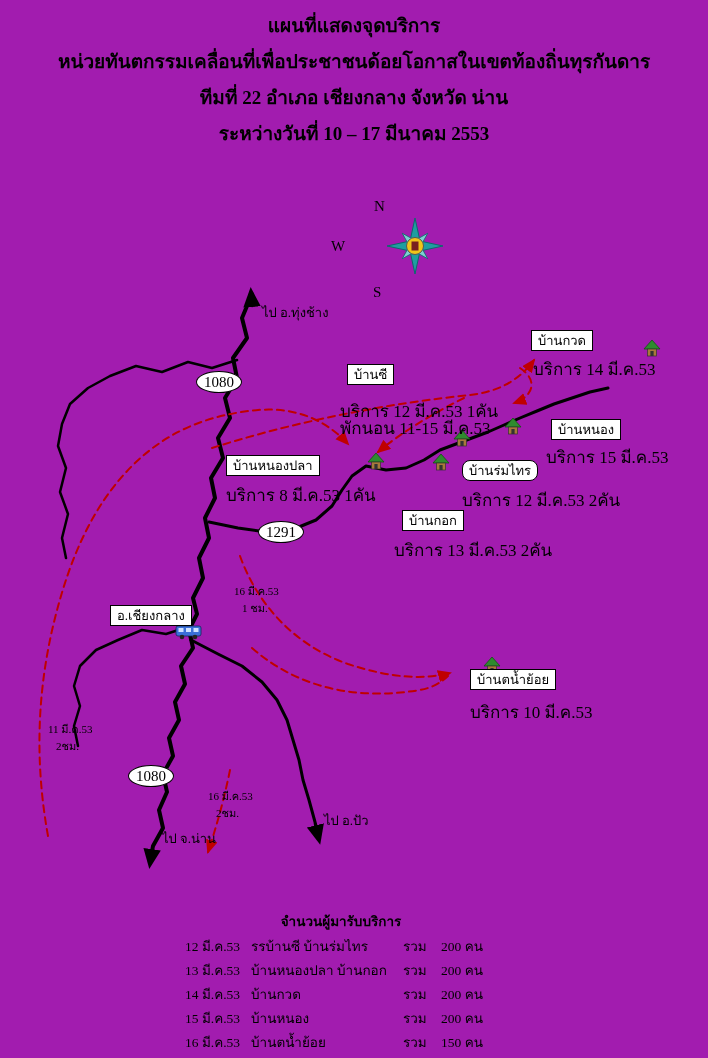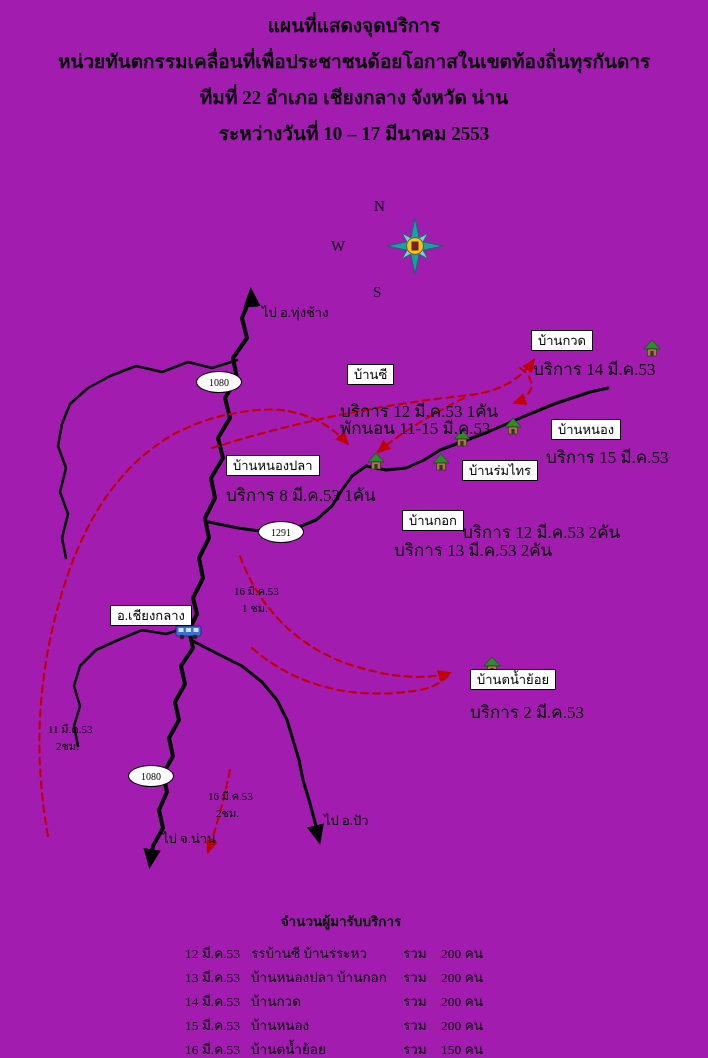--- a/index.html
+++ b/index.html
@@ -7,25 +7,25 @@
         font-family:"Liberation Serif","DejaVu Serif",serif;color:#000;}
   .header{position:absolute;top:8px;left:0;width:100%;text-align:center;}
   .title-line{font-weight:bold;font-size:19px;line-height:36px;white-space:nowrap;}
   .map-svg{position:absolute;left:0;top:0;}
   .lbl{position:absolute;font-size:13px;white-space:nowrap;}
   .compassL{position:absolute;font-size:15px;}
   .pbox{position:absolute;border:1px solid #000;background:#fff;padding:0 6px;
         font-size:13px;line-height:19px;white-space:nowrap;}
   .pnote{position:absolute;font-size:17px;white-space:nowrap;}
   .oval{position:absolute;width:44px;height:20px;border:1.5px solid #000;border-radius:50%;
-        background:#fff;font-size:10px;display:flex;align-items:center;justify-content:center;}
+        background:#fff;font-size:15px;display:flex;align-items:center;justify-content:center;}
   .rnote{position:absolute;font-size:11px;line-height:17px;white-space:nowrap;}
   .rnote .l2{padding-left:8px;}
   .summary{position:absolute;left:185px;top:910px;width:312px;font-size:13.5px;}
-  .sum-title{font-weight:bold;text-align:center;margin-bottom:10px;}
+  .sum-title{font-weight:bold;text-align:center;margin-bottom:3px;}
   .sum-row{display:grid;grid-template-columns:66px 1fr 38px 56px;line-height:24px;}
 </style>
 </head>
 <body>
 
 <div class="page">
 
   <div class="header">
     <div class="title-line">แผนที่แสดงจุดบริการ</div>
     <div class="title-line">หน่วยทันตกรรมเคลื่อนที่เพื่อประชาชนด้อยโอกาสในเขตท้องถิ่นทุรกันดาร</div>
@@ -113,48 +113,48 @@
   <div class="pbox" style="left:347px;top:364px;">บ้านซี</div>
   <div class="pnote" style="left:340px;top:397px;">บริการ 12 มี.ค.53  1คัน</div>
   <div class="pnote" style="left:340px;top:414px;">พักนอน 11-15 มี.ค.53</div>
 
   <div class="pbox" style="left:551px;top:419px;">บ้านหนอง</div>
   <div class="pnote" style="left:546px;top:443px;">บริการ 15 มี.ค.53</div>
 
   <div class="pbox" style="left:226px;top:455px;">บ้านหนองปลา</div>
   <div class="pnote" style="left:226px;top:481px;">บริการ 8 มี.ค.53 1คัน</div>
 
-  <div class="pbox" style="left:462px;top:460px;">บ้านร่มไทร</div>
-  <div class="pnote" style="left:462px;top:486px;margin-top:32px;">บริการ 12 มี.ค.53 2คัน</div>
+  <div class="pbox" style="left:462px;top:460px;border-radius:8px;">บ้านร่มไทร</div>
+  <div class="pnote" style="left:462px;top:486px;">บริการ 12 มี.ค.53 2คัน</div>
 
   <div class="pbox" style="left:402px;top:510px;">บ้านกอก</div>
   <div class="pnote" style="left:394px;top:536px;">บริการ 13 มี.ค.53 2คัน</div>
 
   <div class="pbox" style="left:470px;top:669px;">บ้านตน้ำย้อย</div>
-  <div class="pnote" style="left:470px;top:698px;">บริการ 2 มี.ค.53</div>
+  <div class="pnote" style="left:470px;top:698px;">บริการ 10 มี.ค.53</div>
 
   <div class="rnote" style="left:234px;top:583px;">
     <div>16 มี.ค.53</div>
     <div class="l2">1 ชม.</div>
   </div>
   <div class="rnote" style="left:48px;top:721px;">
     <div>11 มี.ค.53</div>
     <div class="l2">2ชม.</div>
   </div>
   <div class="rnote" style="left:208px;top:788px;">
     <div>16 มี.ค.53</div>
     <div class="l2">2ชม.</div>
   </div>
 
   <div class="summary">
     <div class="sum-title">จำนวนผู้มารับบริการ</div>
 
     <div class="sum-row">
       <span>12 มี.ค.53</span>
-      <span>รรบ้านซี บ้านร่ระหว</span>
+      <span>รรบ้านซี บ้านร่มไทร</span>
       <span>รวม</span>
       <span>200 คน</span>
     </div>
     <div class="sum-row">
       <span>13 มี.ค.53</span>
       <span>บ้านหนองปลา บ้านกอก</span>
       <span>รวม</span>
       <span>200 คน</span>
     </div>
     <div class="sum-row">

